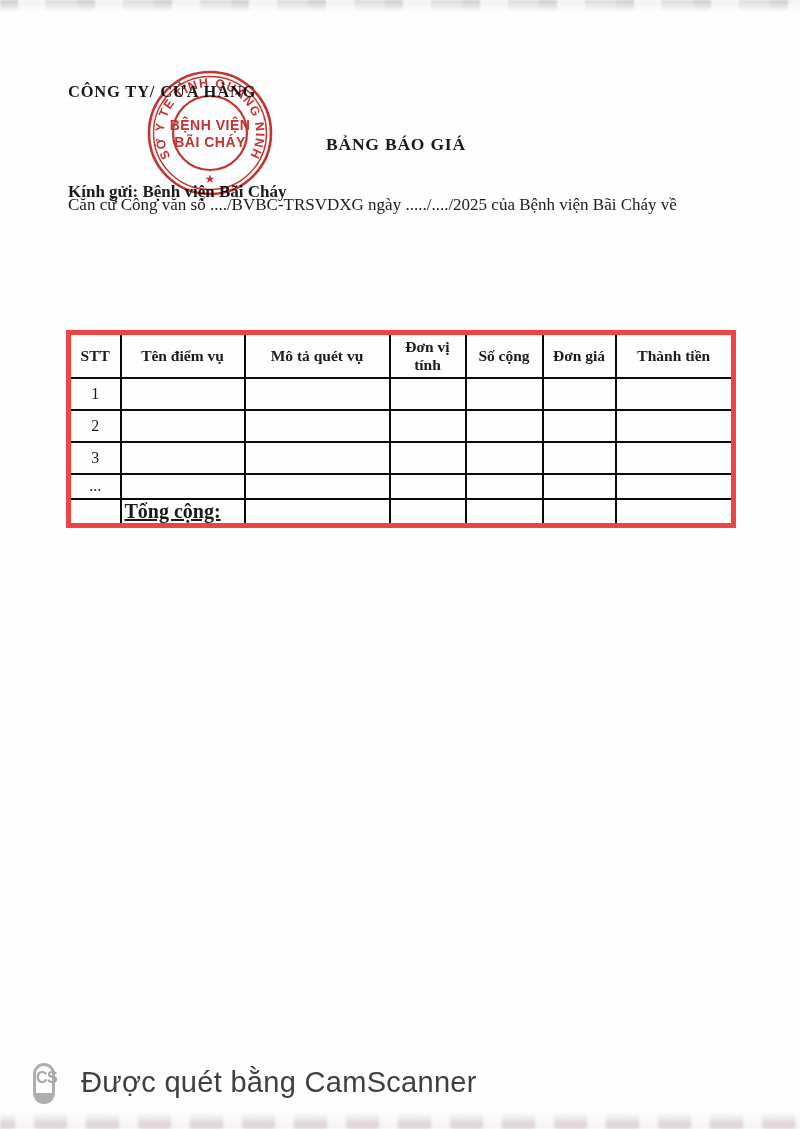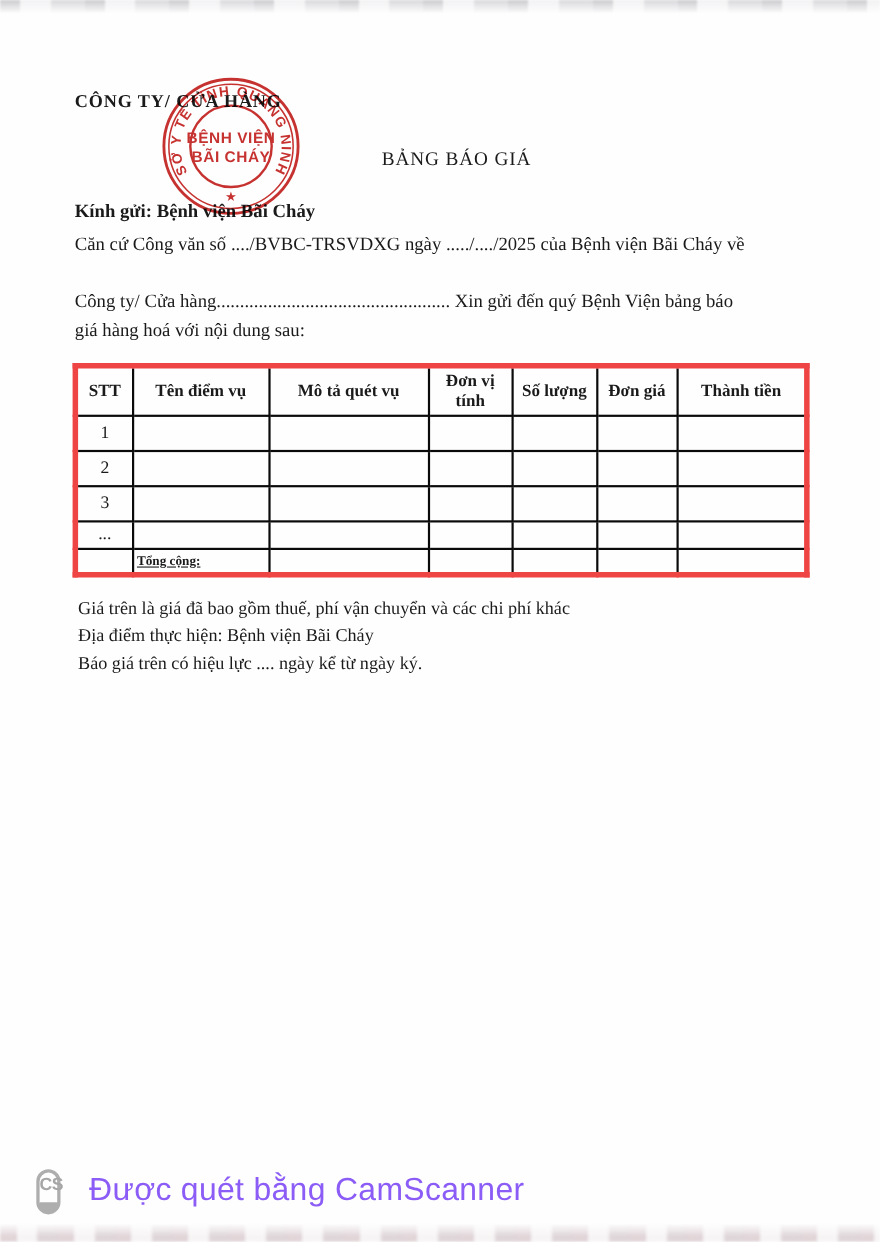--- a/index.html
+++ b/index.html
@@ -23,30 +23,30 @@
       repeating-linear-gradient(90deg, rgba(196,172,178,.5) 0 15px, rgba(228,216,219,.25) 15px 34px, rgba(186,166,172,.45) 34px 52px);
     -webkit-mask-image:linear-gradient(0deg,#000 30%,transparent 100%);
     mask-image:linear-gradient(0deg,#000 30%,transparent 100%);
     filter:blur(1.5px);
   }
   .company-label {
     position:absolute; left:68px; top:82px;
     font-size:16.5px; font-weight:bold; letter-spacing:.8px;
   }
   .doc-title {
-    position:absolute; left:347px; top:134px;
-    font-size:17.5px; font-weight:normal; letter-spacing:.8px;
+    position:absolute; left:326px; top:134px;
+    font-size:17.5px; font-weight:bold; letter-spacing:.8px;
   }
   .recipient {
     position:absolute; left:68px; top:182px;
     font-size:17px; font-weight:bold;
   }
   .para { position:absolute; left:68px; width:668px; font-size:17px; }
   .para .line { line-height:25.5px; white-space:nowrap; }
-  .para1 { top:209px; }
+  .para1 { top:192px; }
   .para2 { top:261px; }
 
   
   .stamp {
     position:absolute; left:135px; top:58px; width:150px; height:150px;
     mix-blend-mode:multiply; opacity:.92;
   }
   .stamp text { font-family:"Liberation Sans", sans-serif; fill:var(--stamp-color,#c2201e); }
   .stamp circle { stroke:var(--stamp-color,#c2201e); fill:none; }
 
@@ -62,21 +62,21 @@
   table.quote th {
     font-size:15.5px; font-weight:bold; text-align:center; vertical-align:middle;
     line-height:1.15; padding:3px 2px;
   }
   table.quote thead tr { height:43px; }
   table.quote tbody tr { height:32px; }
   table.quote tr.row-dots { height:25px; }
   table.quote tr.row-total { height:24px; }
   td.stt { text-align:center; vertical-align:middle; font-size:16px; }
   td.total-cell { vertical-align:middle; }
-  .total-label { font-size:12px; font-weight:bold; text-decoration:underline;text-align:right; }
+  .total-label { font-size:20px; font-weight:bold; text-decoration:underline;text-align:right; }
 
   .notes { position:absolute; left:71px; top:540px; font-size:16.5px; }
   .notes .note-line { line-height:25px; }
 
   
   .cs-logo {
     position:absolute; left:33px; top:1063px; width:22px; height:41px;
     box-sizing:border-box; border:3.5px solid #aeaeae; border-radius:16px;
     font-family:"Liberation Sans", sans-serif;
   }
@@ -84,44 +84,40 @@
     display:block; text-align:center; margin-top:3px;
     font-size:16px; font-weight:bold; color:#a6a6a6; letter-spacing:-.5px;
   }
   .cs-logo .cs-bar {
     position:absolute; left:0; right:0; bottom:0; height:8px;
     background:#aeaeae; border-radius:0 0 3px 3px;
   }
   .cs-caption {
     position:absolute; left:81px; top:1066px;
     font-family:"Liberation Sans", sans-serif;
-    font-size:29px; color:#8b5cf6; letter-spacing:.3px;
+    font-size:29px; color:#404040; letter-spacing:.3px;
   }
 </style>
 </head>
 <body>
 
 <div class="page">
 
   <div class="scan-top"></div>
 
   <div class="company-label">CÔNG TY/ CỬA HÀNG</div>
 
   <div class="doc-title">BẢNG BÁO GIÁ</div>
 
   <div class="recipient">Kính gửi: Bệnh viện Bãi Cháy</div>
 
   <div class="para para1">
     <div class="line">Căn cứ Công văn số  ..../BVBC-TRSVDXG ngày ...../..../2025 của Bệnh viện Bãi Cháy về</div>
   </div>
 
-  <div class="para para2">
-    <div class="line">Công ty/ Cửa hàng.................................................. Xin gửi đến quý Bệnh Viện bảng báo</div>
-    <div class="line">giá hàng hoá với nội dung sau:</div>
-  </div>
 
   <svg class="stamp" viewBox="0 0 150 150" aria-hidden="true">
     <circle cx="75" cy="75" r="61" stroke-width="2.6"></circle>
     <circle cx="75" cy="75" r="56.5" stroke-width="1.4"></circle>
     <circle cx="75" cy="75" r="37" stroke-width="2.2"></circle>
     <defs>
       <path id="ringPath" d="M 39.8 104.6 A 46 46 0 1 1 110.2 104.6" fill="none"></path>
     </defs>
     <text font-size="12.5" font-weight="bold" letter-spacing="1.2">
       <textPath href="#ringPath" startOffset="50%" text-anchor="middle">SỞ Y TẾ TỈNH QUẢNG NINH</textPath>
@@ -140,21 +136,21 @@
         <col style="width:77px">
         <col style="width:73px">
         <col style="width:118px">
     </colgroup>
     <thead>
       <tr>
         <th>STT</th>
         <th>Tên điểm vụ</th>
         <th>Mô tả quét vụ</th>
         <th>Đơn vị tính</th>
-        <th>Số lượng</th>
+        <th>Số cộng</th>
         <th>Đơn giá</th>
         <th>Thành tiền</th>
       </tr>
     </thead>
     <tbody>
       <tr>
         <td class="stt">1</td>
         <td></td>
         <td></td>
         <td></td>
@@ -196,25 +192,20 @@
         </td>
         <td></td>
         <td></td>
         <td></td>
         <td></td>
         <td></td>
       </tr>
     </tbody>
   </table>
 
-  <div class="notes">
-    <div class="note-line">Giá trên là giá đã bao gồm thuế, phí vận chuyển và các chi phí khác</div>
-    <div class="note-line">Địa điểm thực hiện: Bệnh viện Bãi Cháy</div>
-    <div class="note-line">Báo giá trên có hiệu lực .... ngày kể từ ngày ký.</div>
-  </div>
 
   <div class="cs-logo">
     <span class="cs-text">CS</span>
     <span class="cs-bar"></span>
   </div>
   <div class="cs-caption">Được quét bằng CamScanner</div>
 
   <div class="scan-bottom"></div>
 </div>
 

